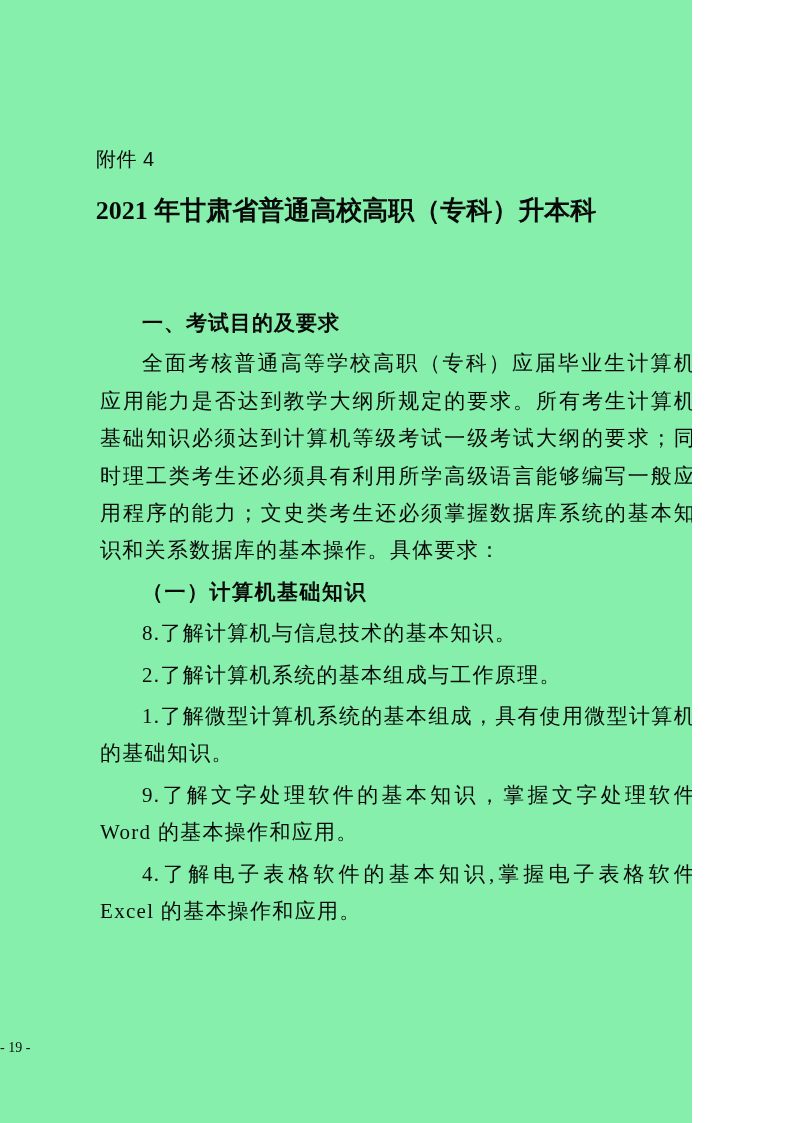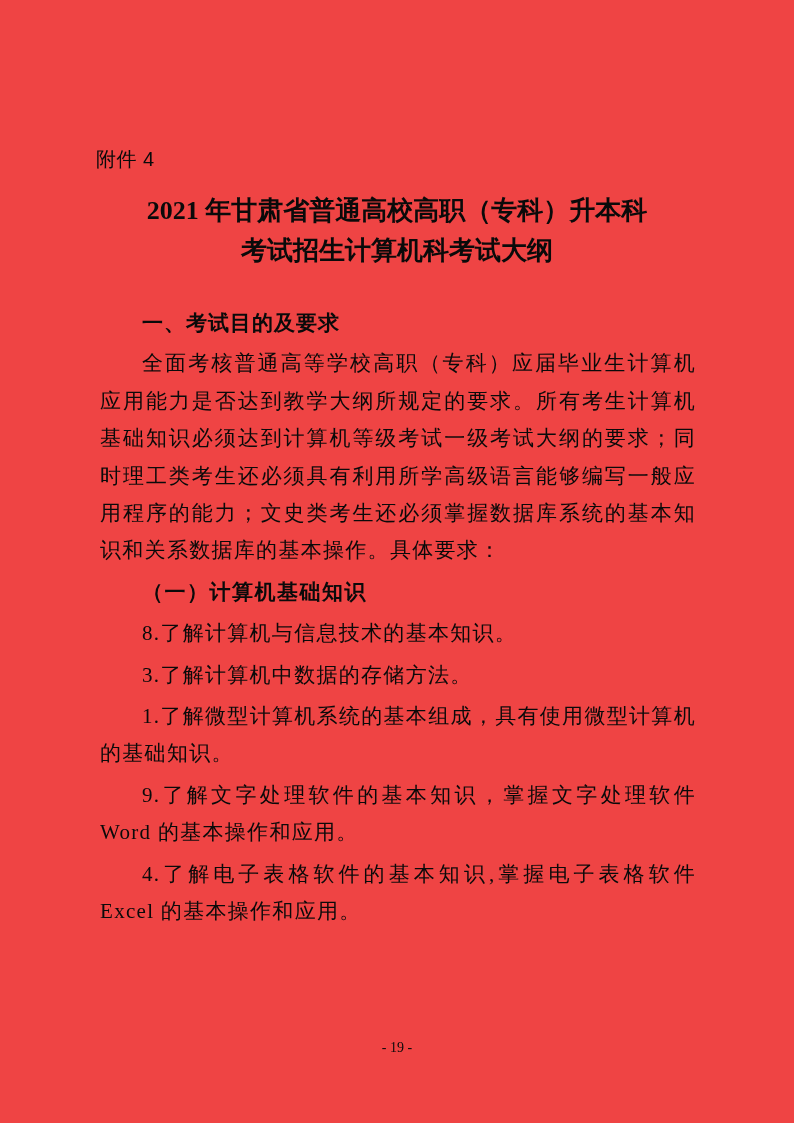--- a/index.html
+++ b/index.html
@@ -2,23 +2,23 @@
 <html lang="zh"><head>
 <meta charset="utf-8">
 <style>
   html, body {
     margin: 0;
     padding: 0;
     background: #ffffff;
   }
   .page {
     position: relative;
-    width: 794px;
+    width: 692px;
     height: 1123px;
-    background: #ef4444;
+    background: #86efac;
     color: #0a0a0a;
     overflow: hidden;
     font-family: "Liberation Serif", "DejaVu Serif", serif;
   }
   .attachment-label {
     position: absolute;
     left: 96px;
     top: 146px;
     font-family: "Liberation Sans", "DejaVu Sans", sans-serif;
     font-size: 20px;
@@ -78,51 +78,50 @@
   .list-item {
     text-indent: 2em;
     text-align: justify;
     text-justify: inter-ideograph;
   }
   .page-footer {
     position: absolute;
     left: 0;
     right: 0;
     top: 1040px;
-    text-align: center;
+    text-align: left;
     font-family: "Liberation Serif", "DejaVu Serif", serif;
     font-size: 14px;
     line-height: 16px;
     color: #0a0a0a;
   }
 </style>
 </head>
 <body>
 
 <div class="page">
 
   <div class="attachment-label">附件 4</div>
 
   <h1 class="doc-title" style="margin:12px;">
     <span class="title-line">2021 年甘肃省普通高校高职（专科）升本科</span>
-    <span class="title-line">考试招生计算机科考试大纲</span>
   </h1>
 
   <div class="content">
 
     <h2 class="section-heading">一、考试目的及要求</h2>
 
     <p class="intro-paragraph">全面考核普通高等学校高职（专科）应届毕业生计算机应用能力是否达到教学大纲所规定的要求。所有考生计算机基础知识必须达到计算机等级考试一级考试大纲的要求；同时理工类考生还必须具有利用所学高级语言能够编写一般应用程序的能力；文史类考生还必须掌握数据库系统的基本知识和关系数据库的基本操作。具体要求：</p>
 
     <h3 class="subsection-heading">（一）计算机基础知识</h3>
 
     <p class="list-item">8.了解计算机与信息技术的基本知识。</p>
 
+    <p class="list-item">2.了解计算机系统的基本组成与工作原理。</p>
 
-    <p class="list-item">3.了解计算机中数据的存储方法。</p>
 
     <p class="list-item">1.了解微型计算机系统的基本组成，具有使用微型计算机的基础知识。</p>
 
 
     <p class="list-item">9.了解文字处理软件的基本知识，掌握文字处理软件 Word 的基本操作和应用。</p>
 
     <p class="list-item">4.了解电子表格软件的基本知识,掌握电子表格软件 Excel 的基本操作和应用。</p>
 
   </div>
 

